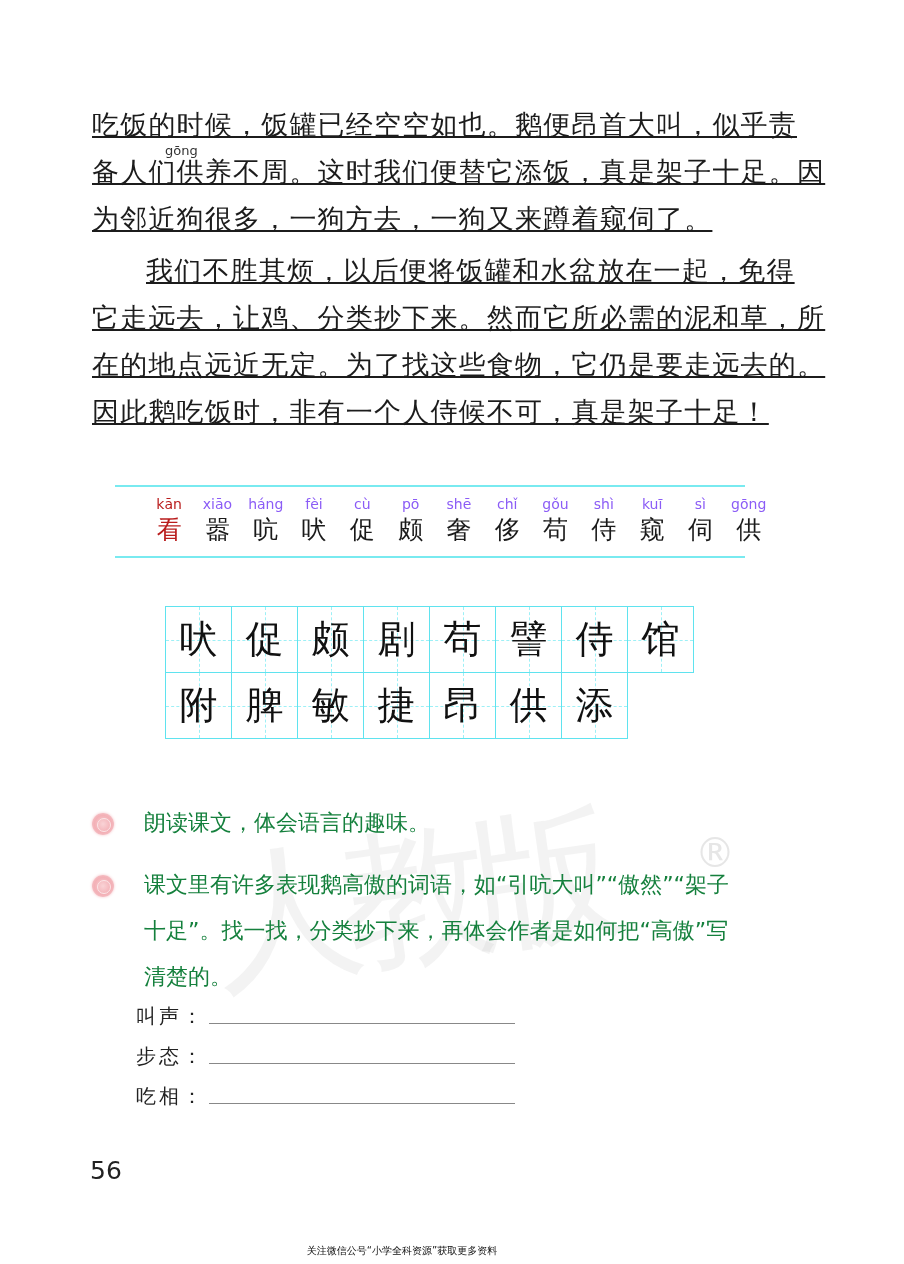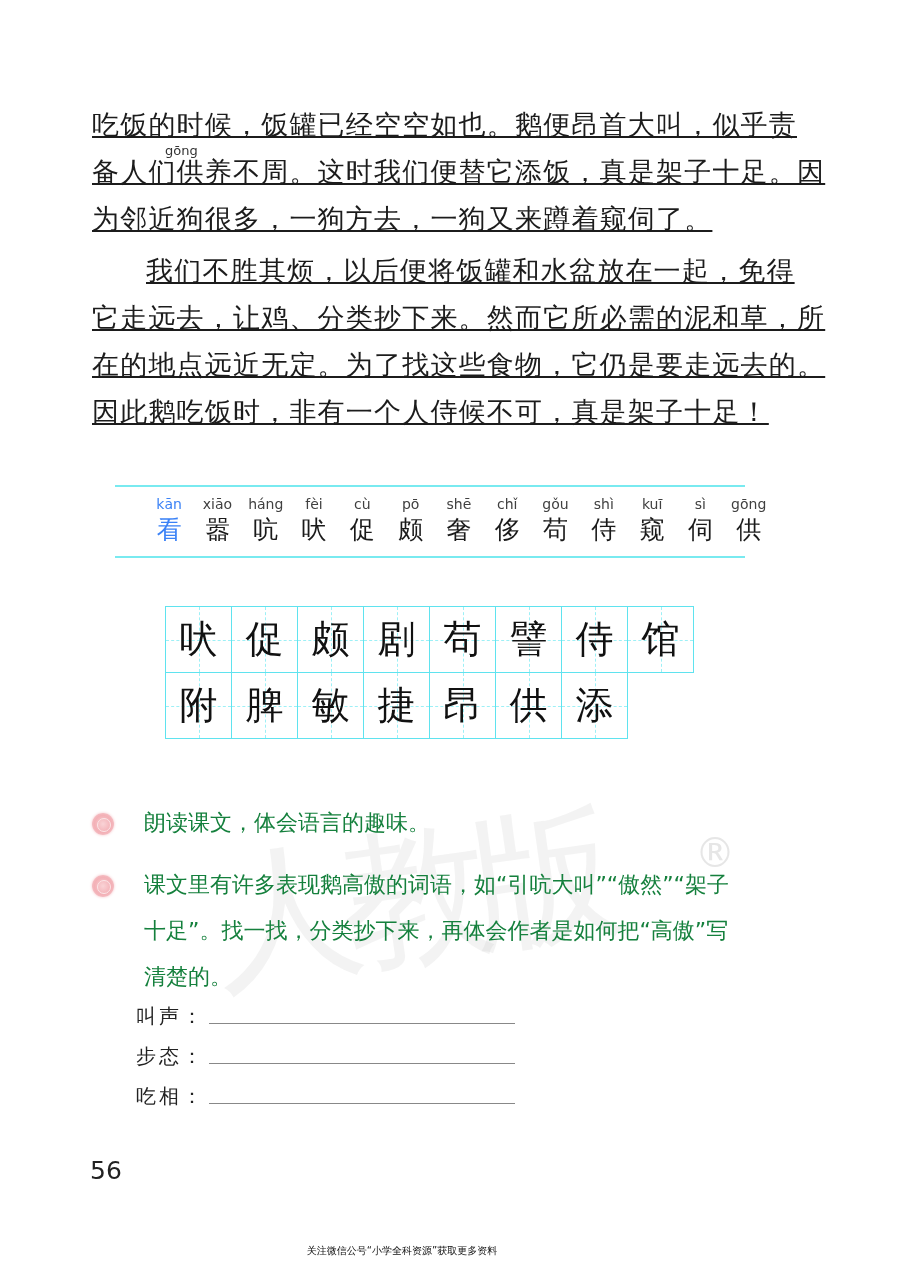--- a/index.html
+++ b/index.html
@@ -12,23 +12,23 @@
     letter-spacing: 1.2px; white-space: nowrap; color: #1c1c1c; text-decoration: underline;
   }
   .ruby {
     position: absolute; font-family: "DejaVu Sans", sans-serif; font-size: 13px;
     color: #333; letter-spacing: 0;
   }
   
   .band-line { position: absolute; left: 115px; width: 630px; height: 2px; background: #79eaf0; }
   .band { position: absolute; left: 145px; top: 494px; display: flex; gap: 0; }
   .band-item { width: 48.3px; display: flex; flex-direction: column; align-items: center; }
-  .band-py { font-family: "DejaVu Sans", sans-serif; font-size: 14px; color: #404040; height: 20px; line-height: 20px; }
+  .band-py { font-family: "DejaVu Sans", sans-serif; font-size: 14px; color: #8b5cf6; height: 20px; line-height: 20px; }
   .band-ch { font-size: 25px; line-height: 32px; color: #1a1a1a; }
-  .band-item.hl .band-py, .band-item.hl .band-ch { color: #3b82f6; }
+  .band-item.hl .band-py, .band-item.hl .band-ch { color: #b91c1c; }
   
   .grid { position: absolute; left: 165px; top: 606px; }
   .grid-row { display: flex; }
   .cell {
     width: 65px; height: 65px; border: 1px solid #5fe3ef; margin-left: -1px; margin-top: -1px;
     position: relative; box-sizing: content-box; display: flex; align-items: center; justify-content: center;
     font-size: 38px; color: #111;
   }
   .cell::before, .cell::after { content: ""; position: absolute; }
   .cell::before { left: 50%; top: 0; bottom: 0; border-left: 1px dashed #9df0f6; }

